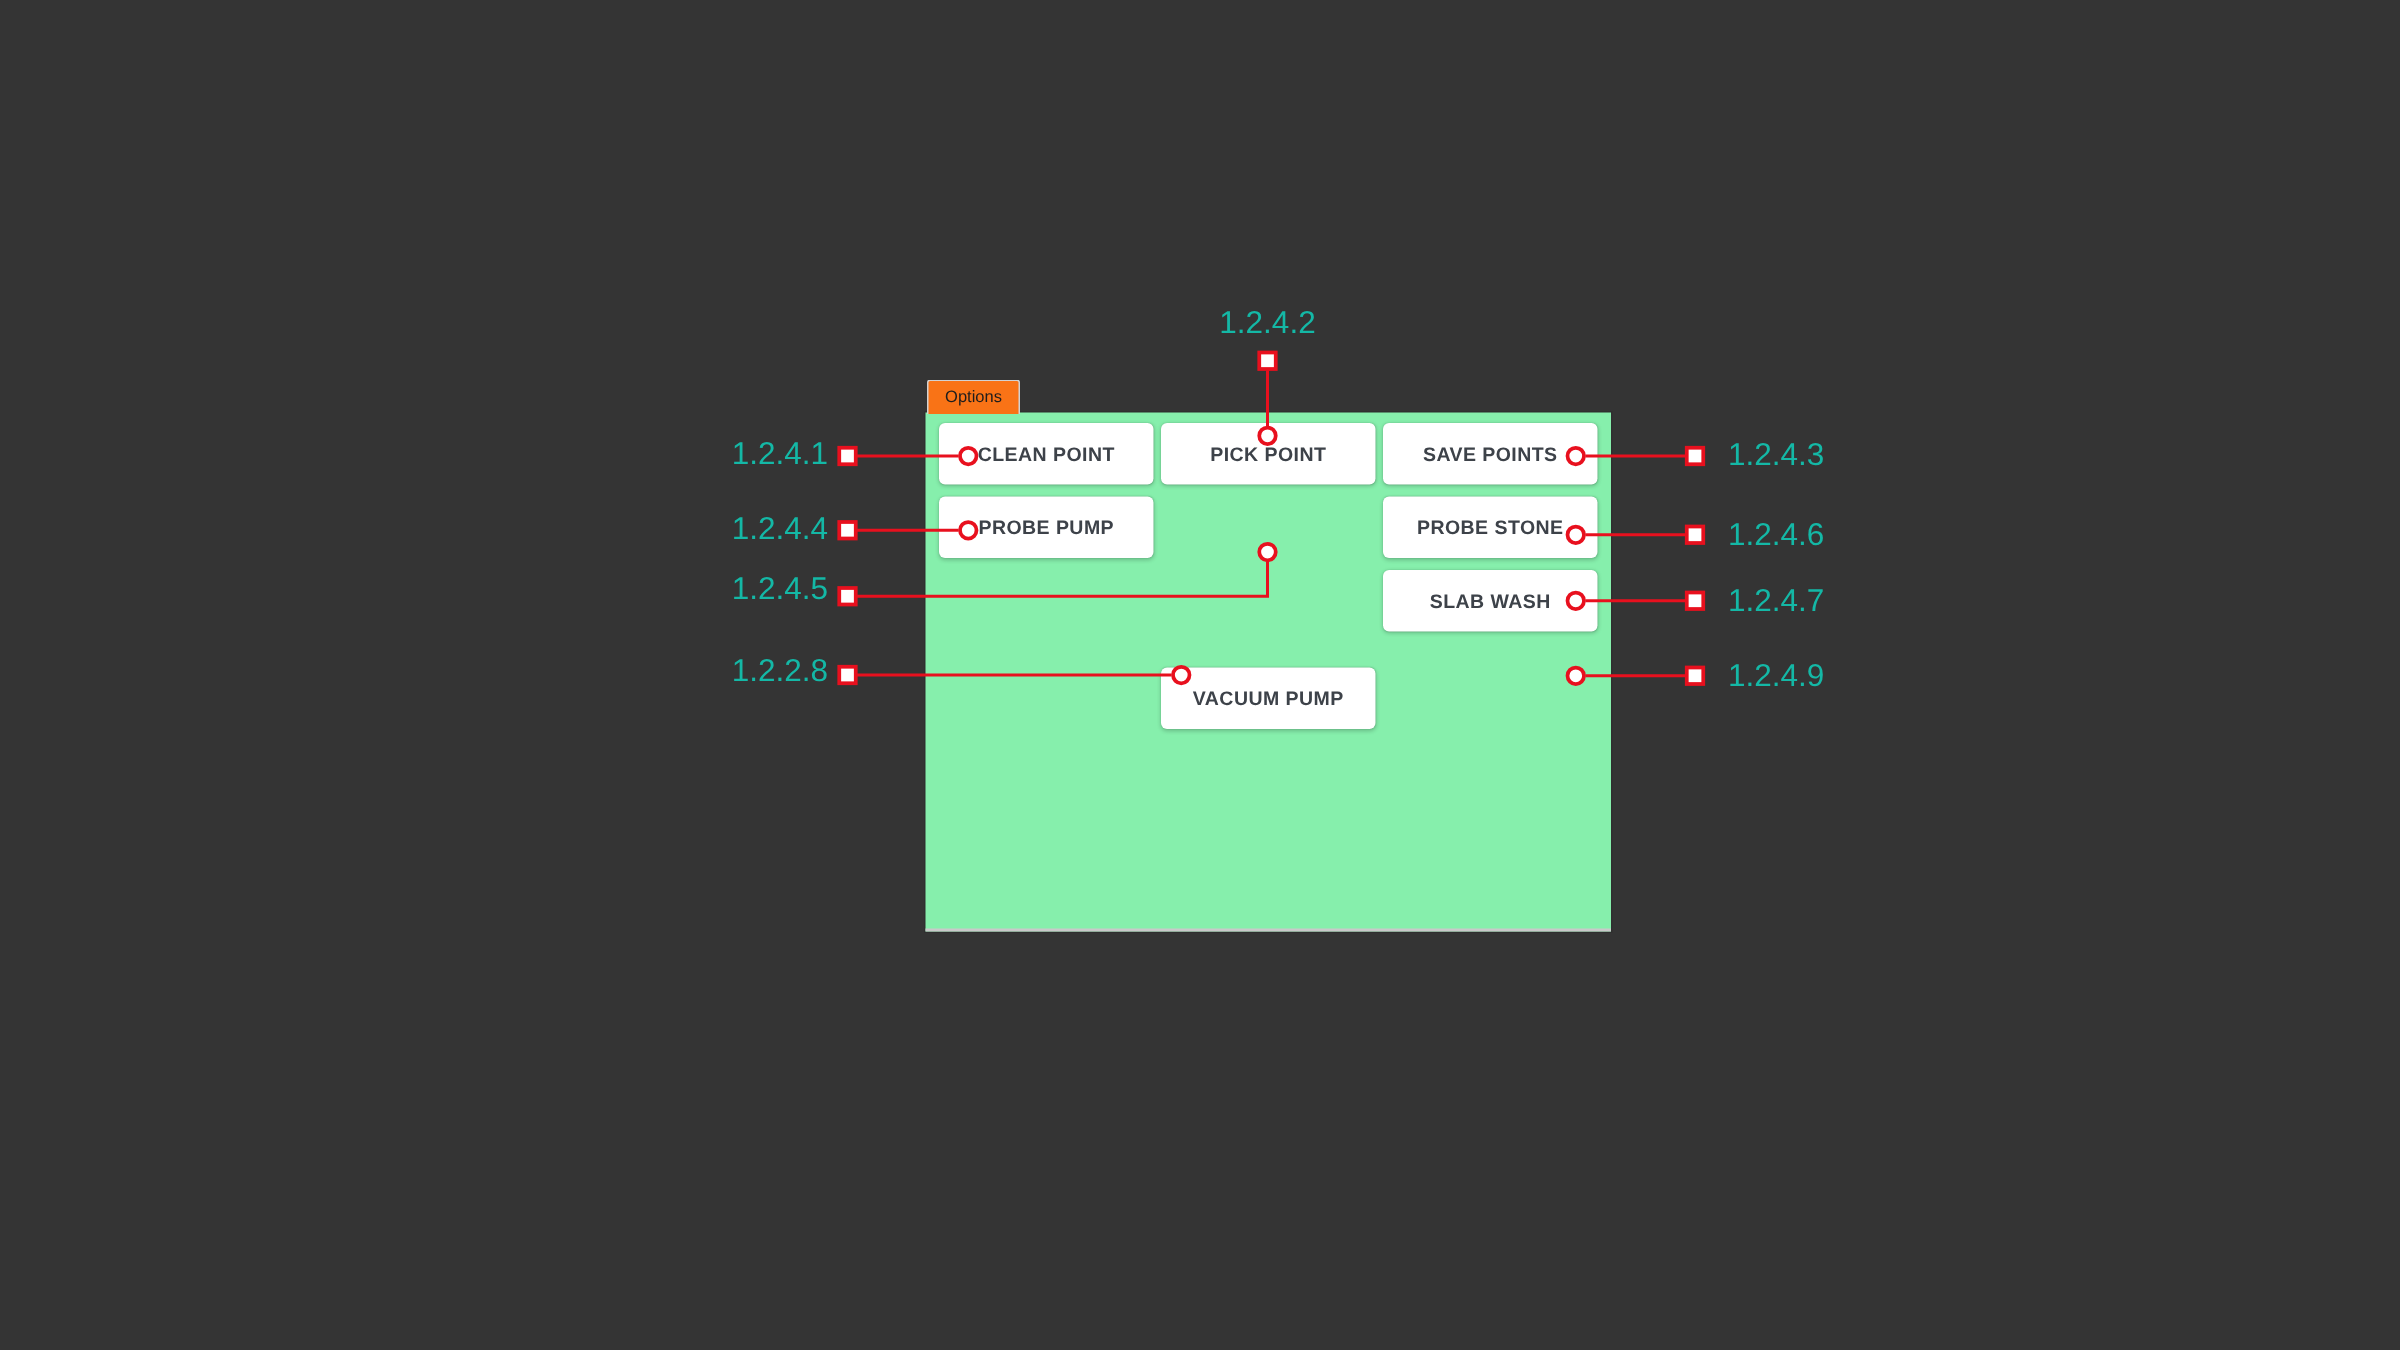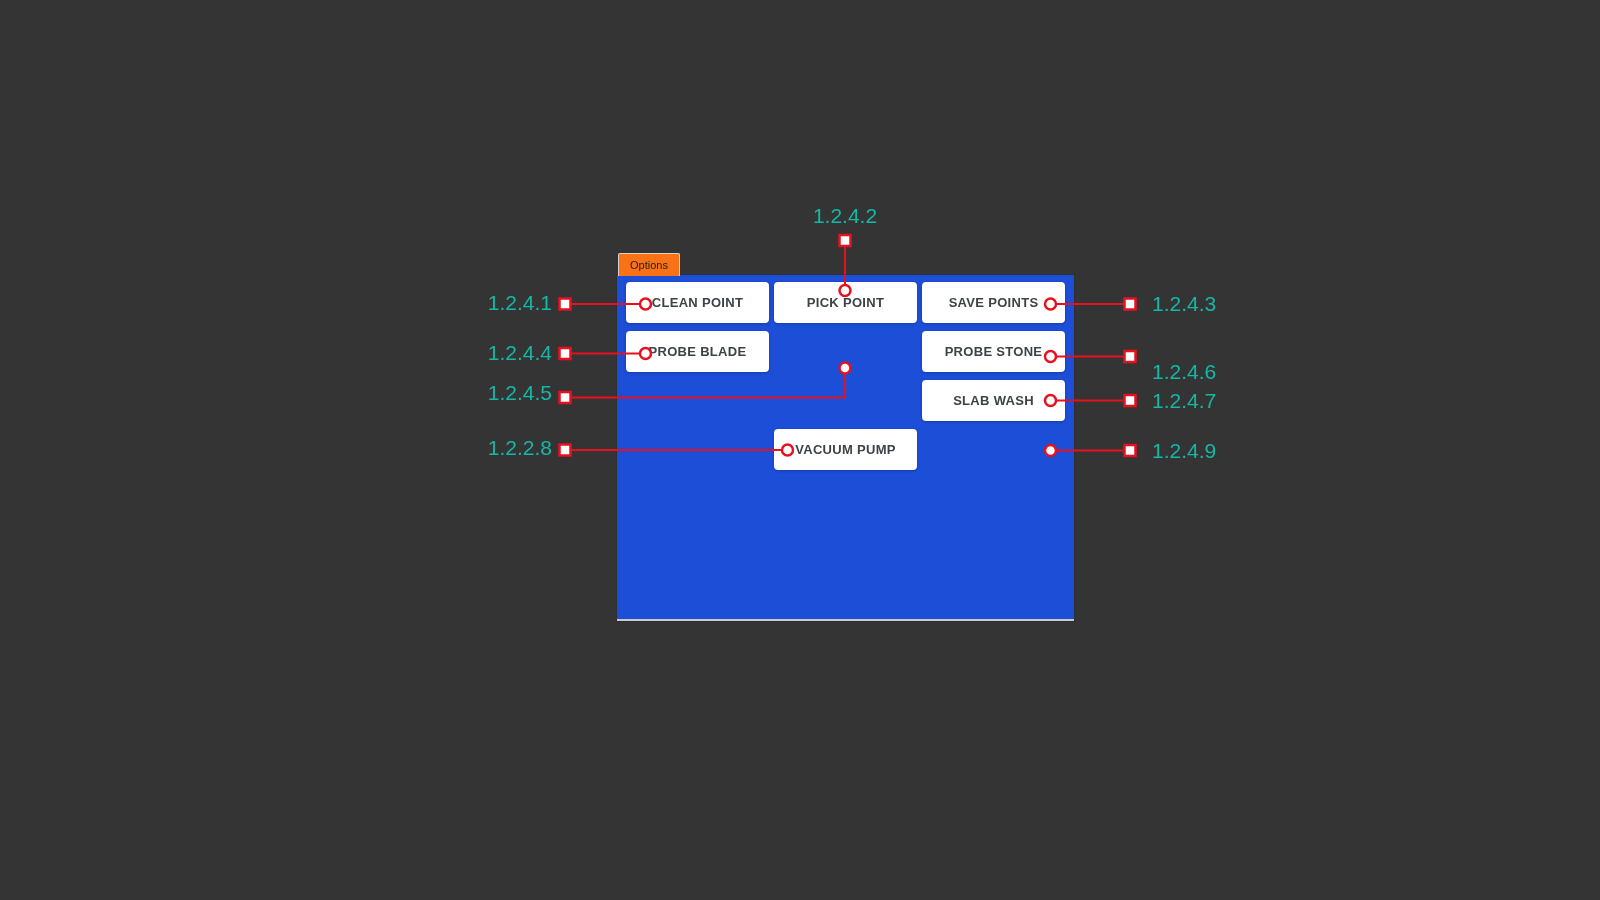--- a/index.html
+++ b/index.html
@@ -9,21 +9,21 @@
     background: #343434;
     font-family: "Liberation Sans", sans-serif;
     overflow: hidden;
   }
 
   
   .panel {
     position: absolute;
     left: 617px; top: 275px;
     width: 457px; height: 346px;
-    background: #1d4ed8;
+    background: #86efac;
     border-bottom: 2px solid #c9c9c9;
     box-shadow: 0 0 0 1px rgba(0,0,0,0.08);
   }
   .tab {
     position: absolute;
     left: 618px; top: 253px;
     width: 62px; height: 23px;
     background: #f97316;
     border: 1px solid #d2d2d2;
     border-bottom: none;
@@ -43,21 +43,21 @@
     border-radius: 4px;
     box-shadow: 0 1px 3px rgba(0,0,0,0.22), 0 0 1px rgba(0,0,0,0.14);
     font-family: "Liberation Sans", sans-serif;
     font-size: 13px;
     font-weight: bold;
     letter-spacing: 0.3px;
     color: #3d4249;
     cursor: pointer;
   }
   .c1 { left: 9px; }  .c2 { left: 157px; }  .c3 { left: 305px; }
-  .r1 { top: 7px; }   .r2 { top: 56px; }    .r3 { top: 105px; }  .r4 { top: 154px; text-align: center; }
+  .r1 { top: 7px; }   .r2 { top: 56px; }    .r3 { top: 105px; }  .r4 { top: 170px; text-align: center; }
 
   
   .overlay {
     position: absolute;
     left: 0; top: 0;
     width: 1600px; height: 900px;
     z-index: 3;
     pointer-events: none;
   }
   .callout-label {
@@ -75,33 +75,33 @@
 <body>
 
 <div class="tab">
   <span>Options</span>
 </div>
 
 <div class="panel">
   <button class="btn r1 c1">CLEAN POINT</button>
   <button class="btn r1 c3">SAVE POINTS</button>
   <button class="btn r1 c2">PICK POINT</button>
-  <button class="btn r2 c1">PROBE BLADE</button>
+  <button class="btn r2 c1">PROBE PUMP</button>
   <button class="btn r2 c3">PROBE STONE</button>
   <button class="btn r3 c3">SLAB WASH</button>
   <button class="btn r4 c2">VACUUM PUMP</button>
 </div>
 
 <div class="callout-label lab-top" style="top:216px;">1.2.4.2</div>
 <div class="callout-label lab-left" style="top:302.5px;">1.2.4.1</div>
 <div class="callout-label lab-left" style="top:352.5px;">1.2.4.4</div>
 <div class="callout-label lab-left" style="top:393px;">1.2.4.5</div>
 <div class="callout-label lab-left" style="top:448px;">1.2.2.8</div>
 <div class="callout-label lab-right" style="top:304px;">1.2.4.3</div>
-<div class="callout-label lab-right" style="top:356.5px;margin-top:15px;">1.2.4.6</div>
+<div class="callout-label lab-right" style="top:356.5px;">1.2.4.6</div>
 <div class="callout-label lab-right" style="top:400.5px;">1.2.4.7</div>
 <div class="callout-label lab-right" style="top:450.5px;">1.2.4.9</div>
 
 <svg class="overlay" viewBox="0 0 1600 900" fill="none" stroke="#e8101e">
 
   <g stroke-width="2">
     <line x1="571" y1="304" x2="639" y2="304"></line>
     <line x1="571" y1="353.5" x2="639" y2="353.5"></line>
     <path d="M571 397.5 H845 V374.5"></path>
     <line x1="571" y1="450" x2="781" y2="450"></line>

